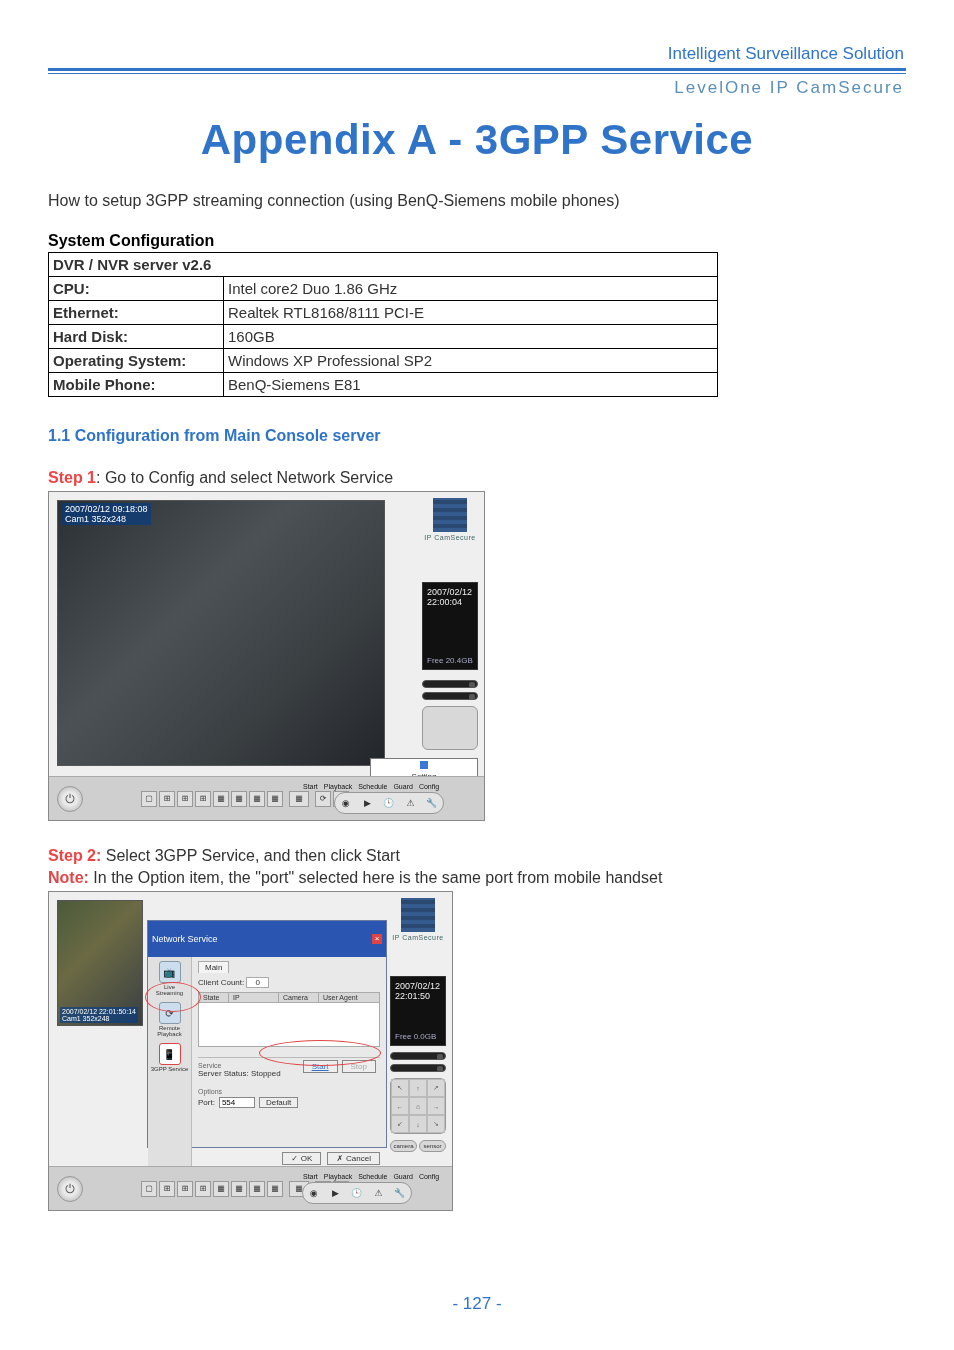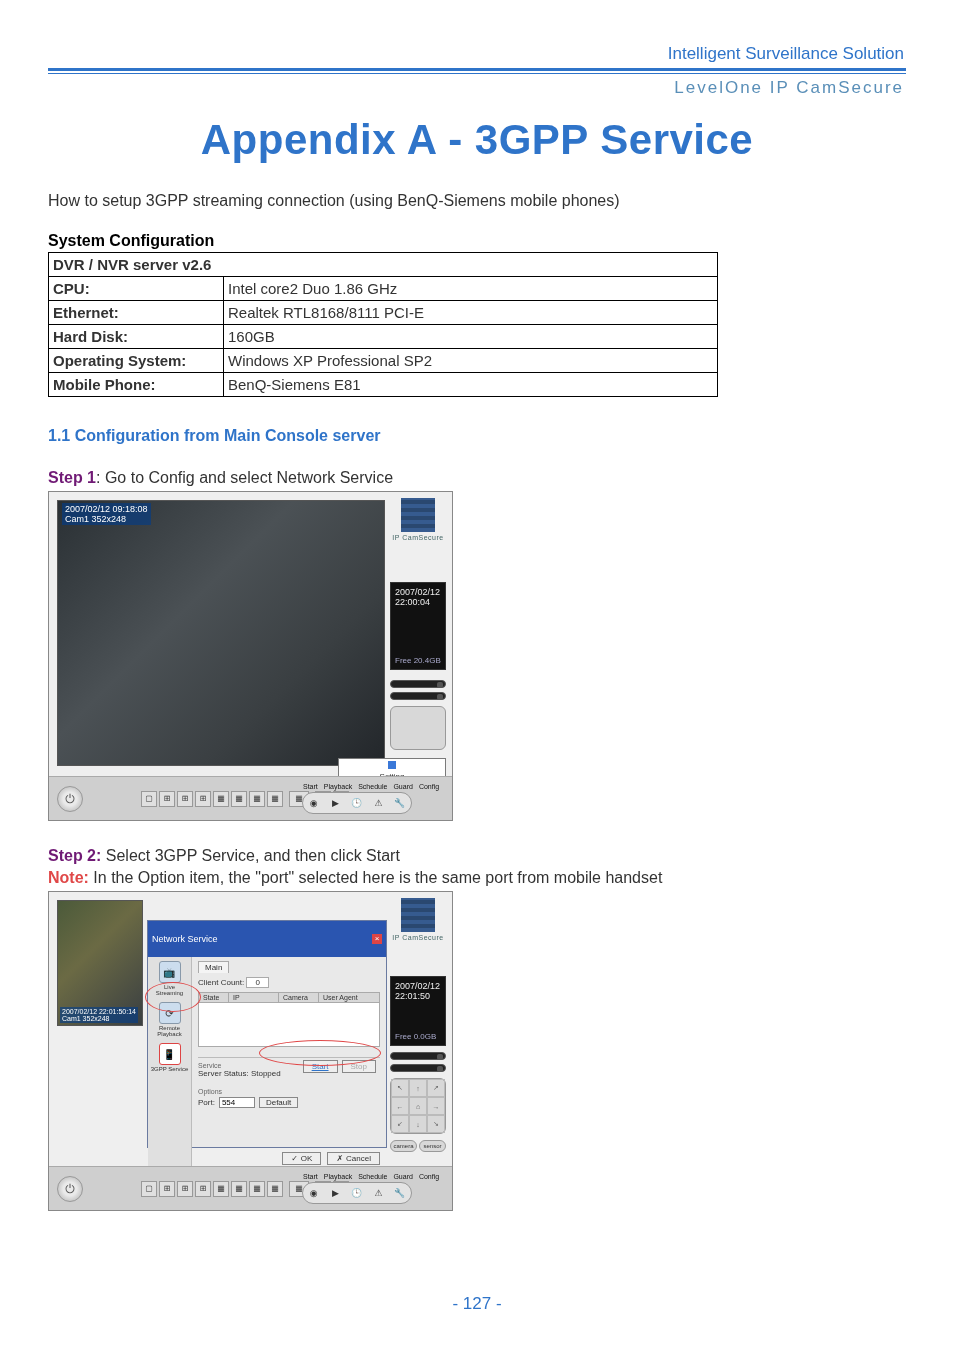--- a/index.html
+++ b/index.html
@@ -52,31 +52,31 @@
   }
   table.sysconf th.full { font-weight: 700; }
   table.sysconf td.key { font-weight: 700; width: 175px; }
   .section-h {
     color: #2f74c9;
     font-weight: 700;
     font-size: 16px;
     margin: 30px 0 24px 0;
   }
   .step-line { font-size: 16px; margin-bottom: 4px; }
-  .step-tag { color: #701a75; font-weight: 700; }
+  .step-tag { color: #ef4444; font-weight: 700; }
   .note-tag { color: #e04848; font-weight: 700; }
 
   
   .mock {
     border: 1px solid #888;
     background: #efefef;
     position: relative;
     overflow: hidden;
   }
-  .mock1 { width: 405px; height: 330px; margin-bottom: 26px; }
+  .mock1 { width: 437px; height: 330px; margin-bottom: 26px; }
   .camview1 {
     position: absolute; left:8px; top:8px; width:328px; height:266px;
     background: linear-gradient(135deg,#2a3034 0%, #4b5155 40%, #3a3f42 70%, #22262a 100%);
     border:1px solid #555;
   }
   .camview1 .ts {
     position:absolute; left:4px; top:2px; color:#fff; font-size:9px;
     background: rgba(0,60,140,0.6); padding:1px 3px;
   }
   .sidepanel1 {

